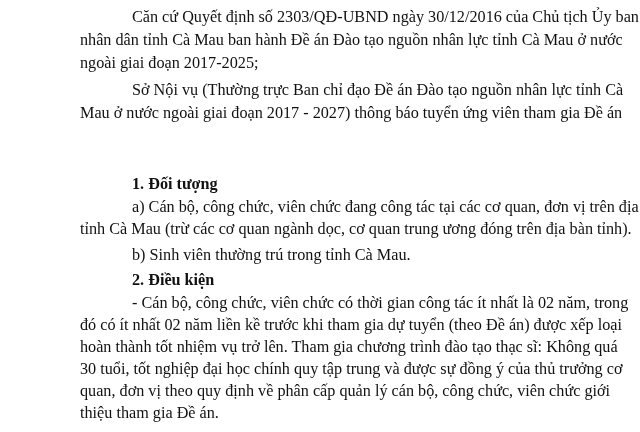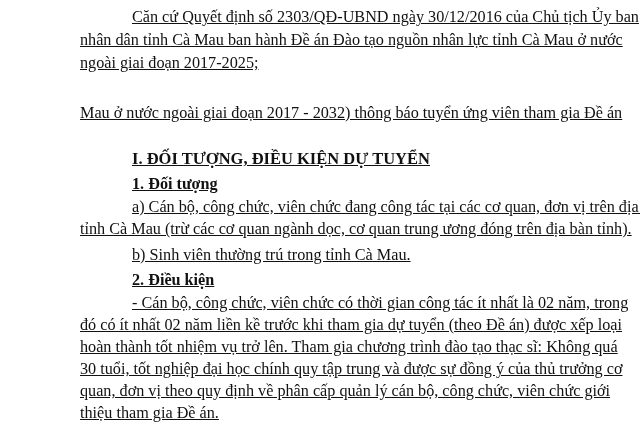--- a/index.html
+++ b/index.html
@@ -1,35 +1,35 @@
 <!DOCTYPE html>
 <html><head>
 <meta charset="utf-8">
 <style>
   html, body { margin:0; padding:0; background:#ffffff; }
   body { width:640px; height:432px; overflow:hidden; position:relative;
          font-family:"Liberation Serif", "DejaVu Serif", serif; color:#111; }
   .page { position:absolute; left:0; top:0; width:640px; height:432px; background:#fff; }
-  .ln { position:absolute; white-space:nowrap; font-size:16.2px; line-height:20px;text-decoration:underline; }
+  .ln { position:absolute; white-space:nowrap; font-size:16.2px; line-height:20px; }
   .j { text-align:justify; text-align-last:justify; }
   .b { font-weight:bold; }
   .h1 { font-size:16.5px; }
 </style>
 </head>
 <body>
 
 <div class="page">
 
   <div class="ln j" style="left:132px; top:7px; width:455px;">Căn cứ Quyết định số 2303/QĐ-UBND ngày 30/12/2016 của Chủ tịch Ủy ban</div>
   <div class="ln j" style="left:80px; top:30px; width:507px;">nhân dân tỉnh Cà Mau ban hành Đề án Đào tạo nguồn nhân lực tỉnh Cà Mau ở nước</div>
   <div class="ln" style="left:80px; top:53px;">ngoài giai đoạn 2017-2025;</div>
 
-  <div class="ln j" style="left:80px; top:103px; width:507px;">Mau ở nước ngoài giai đoạn 2017 - 2032) thông báo tuyển ứng viên tham gia Đề án</div>
+  <div class="ln j" style="left:132px; top:80px; width:455px;">Sở Nội vụ (Thường trực Ban chỉ đạo Đề án Đào tạo nguồn nhân lực tỉnh Cà</div>
+  <div class="ln j" style="left:80px; top:103px; width:507px;">Mau ở nước ngoài giai đoạn 2017 - 2027) thông báo tuyển ứng viên tham gia Đề án</div>
 
-  <div class="ln b h1" style="left:132px; top:149px;">I. ĐỐI TƯỢNG, ĐIỀU KIỆN DỰ TUYỂN</div>
 
   <div class="ln b" style="left:132px; top:174px;">1. Đối tượng</div>
   <div class="ln j" style="left:132px; top:197px; width:455px;">a) Cán bộ, công chức, viên chức đang công tác tại các cơ quan, đơn vị trên địa bàn</div>
   <div class="ln" style="left:80px; top:219px;text-align:center;">tỉnh Cà Mau (trừ các cơ quan ngành dọc, cơ quan trung ương đóng trên địa bàn tỉnh).</div>
   <div class="ln" style="left:132px; top:245px;text-align:center;">b) Sinh viên thường trú trong tỉnh Cà Mau.</div>
 
   <div class="ln b" style="left:132px; top:270px;">2. Điều kiện</div>
   <div class="ln j" style="left:132px; top:293px; width:455px;">- Cán bộ, công chức, viên chức có thời gian công tác ít nhất là 02 năm, trong</div>
   <div class="ln j" style="left:80px; top:315px; width:507px;">đó có ít nhất 02 năm liền kề trước khi tham gia dự tuyển (theo Đề án) được xếp loại</div>
   <div class="ln j" style="left:80px; top:337px; width:507px;">hoàn thành tốt nhiệm vụ trở lên. Tham gia chương trình đào tạo thạc sĩ: Không quá</div>

